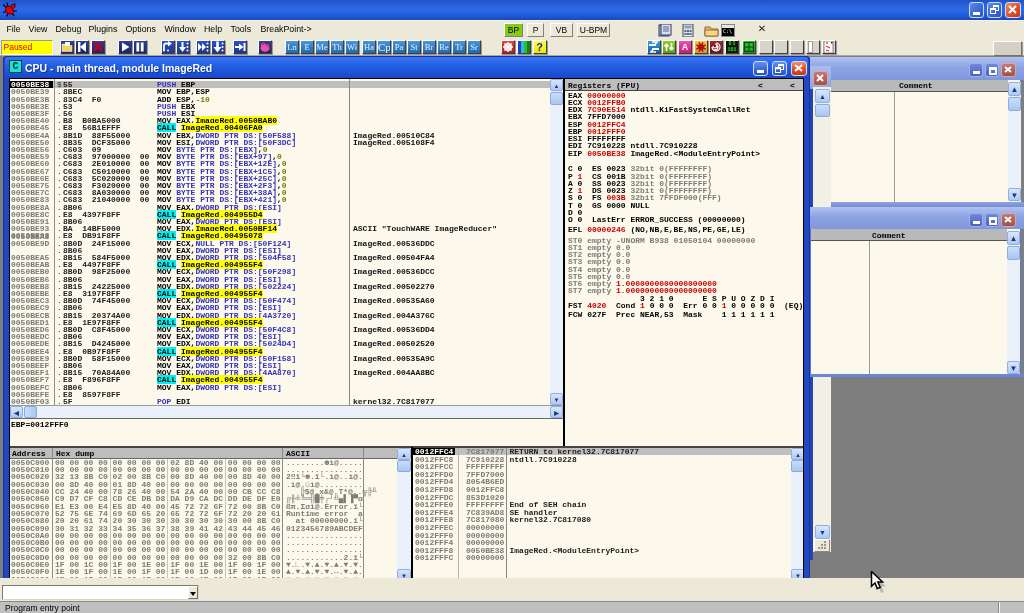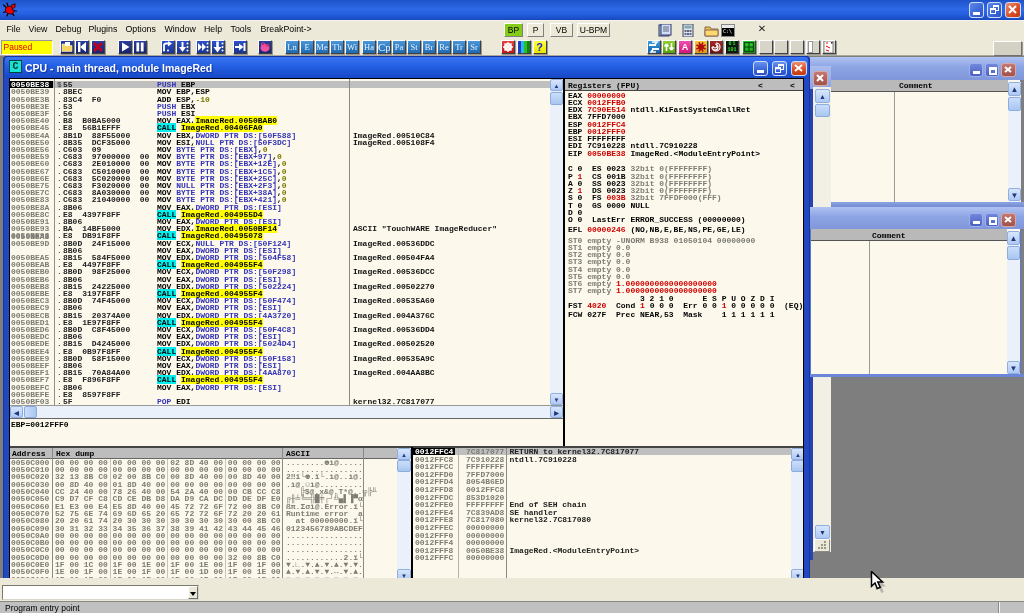--- a/index.html
+++ b/index.html
@@ -376,21 +376,21 @@
 <div class="mono a" style="left:53px;top:45.400000000000006px;color:#222">E8  56B1EFFF</div>
 <div class="mono a" style="left:147px;top:45.400000000000006px"><i class="c">CALL</i> <i class="y">ImageRed.00406FA0</i></div>
 <div class="mono a" style="left:1px;top:52.6px;color:#7c7c74">0050BE4A</div>
 <div class="mono a" style="left:47px;top:52.6px;color:#555">.</div>
 <div class="mono a" style="left:53px;top:52.6px;color:#222">8B1D  88F55000</div>
 <div class="mono a" style="left:147px;top:52.6px">MOV EBX,<i class="b">DWORD PTR DS:[50F588]</i></div>
 <div class="mono a" style="left:343px;top:52.6px;color:#111">ImageRed.00510C84</div>
 <div class="mono a" style="left:1px;top:59.800000000000004px;color:#7c7c74">0050BE50</div>
 <div class="mono a" style="left:47px;top:59.800000000000004px;color:#555">.</div>
 <div class="mono a" style="left:53px;top:59.800000000000004px;color:#222">8B35  DCF35000</div>
-<div class="mono a" style="left:147px;top:59.800000000000004px">MOV ESI,<i class="b">NULL PTR DS:[50F3DC]</i></div>
+<div class="mono a" style="left:147px;top:59.800000000000004px">MOV ESI,<i class="b">DWORD PTR DS:[50F3DC]</i></div>
 <div class="mono a" style="left:343px;top:59.800000000000004px;color:#111">ImageRed.005108F4</div>
 <div class="mono a" style="left:1px;top:67.0px;color:#7c7c74">0050BE56</div>
 <div class="mono a" style="left:47px;top:67.0px;color:#555">.</div>
 <div class="mono a" style="left:53px;top:67.0px;color:#222">C603  09</div>
 <div class="mono a" style="left:147px;top:67.0px">MOV <i class="b">BYTE PTR DS:[EBX]</i>,<i class="o">0</i></div>
 <div class="mono a" style="left:1px;top:74.2px;color:#7c7c74">0050BE59</div>
 <div class="mono a" style="left:47px;top:74.2px;color:#555">.</div>
 <div class="mono a" style="left:53px;top:74.2px;color:#222">C683  97000000  00</div>
 <div class="mono a" style="left:147px;top:74.2px">MOV <i class="b">BYTE PTR DS:[EBX+97]</i>,<i class="o">0</i></div>
 <div class="mono a" style="left:1px;top:81.4px;color:#7c7c74">0050BE60</div>
@@ -401,21 +401,21 @@
 <div class="mono a" style="left:47px;top:88.60000000000001px;color:#555">.</div>
 <div class="mono a" style="left:53px;top:88.60000000000001px;color:#222">C683  C5010000  00</div>
 <div class="mono a" style="left:147px;top:88.60000000000001px">MOV <i class="b">BYTE PTR DS:[EBX+1C5]</i>,<i class="o">0</i></div>
 <div class="mono a" style="left:1px;top:95.80000000000001px;color:#7c7c74">0050BE6E</div>
 <div class="mono a" style="left:47px;top:95.80000000000001px;color:#555">.</div>
 <div class="mono a" style="left:53px;top:95.80000000000001px;color:#222">C683  5C020000  00</div>
 <div class="mono a" style="left:147px;top:95.80000000000001px">MOV <i class="b">BYTE PTR DS:[EBX+25C]</i>,<i class="o">0</i></div>
 <div class="mono a" style="left:1px;top:103.0px;color:#7c7c74">0050BE75</div>
 <div class="mono a" style="left:47px;top:103.0px;color:#555">.</div>
 <div class="mono a" style="left:53px;top:103.0px;color:#222">C683  F3020000  00</div>
-<div class="mono a" style="left:147px;top:103.0px">MOV <i class="b">NULL PTR DS:[EBX+2F3]</i>,<i class="o">0</i></div>
+<div class="mono a" style="left:147px;top:103.0px">MOV <i class="b">BYTE PTR DS:[EBX+2F3]</i>,<i class="o">0</i></div>
 <div class="mono a" style="left:1px;top:110.2px;color:#7c7c74">0050BE7C</div>
 <div class="mono a" style="left:47px;top:110.2px;color:#555">.</div>
 <div class="mono a" style="left:53px;top:110.2px;color:#222">C683  8A030000  00</div>
 <div class="mono a" style="left:147px;top:110.2px">MOV <i class="b">BYTE PTR DS:[EBX+38A]</i>,<i class="o">0</i></div>
 <div class="mono a" style="left:1px;top:117.4px;color:#7c7c74">0050BE83</div>
 <div class="mono a" style="left:47px;top:117.4px;color:#555">.</div>
 <div class="mono a" style="left:53px;top:117.4px;color:#222">C683  21040000  00</div>
 <div class="mono a" style="left:147px;top:117.4px">MOV <i class="b">BYTE PTR DS:[EBX+421]</i>,<i class="o">0</i></div>
 <div class="mono a" style="left:1px;top:124.60000000000001px;color:#7c7c74">0050BE8A</div>
 <div class="mono a" style="left:47px;top:124.60000000000001px;color:#555">.</div>

